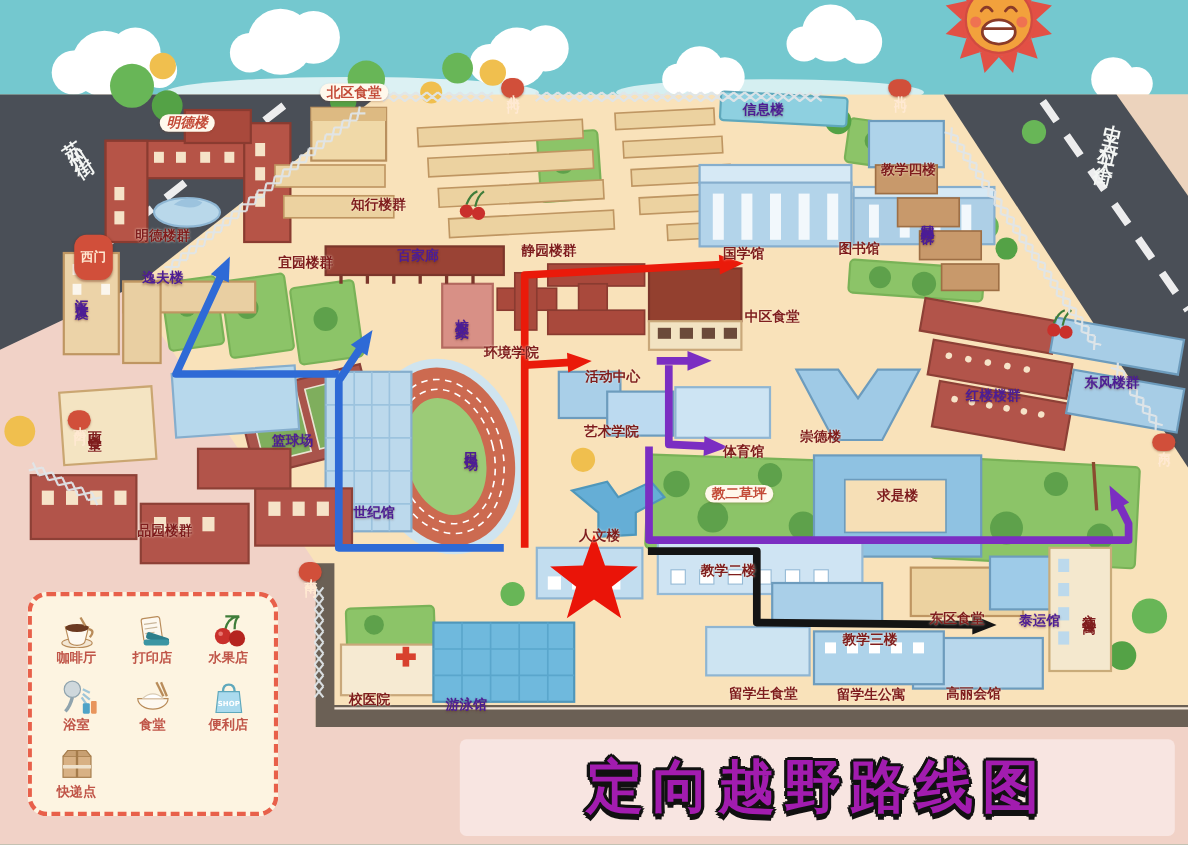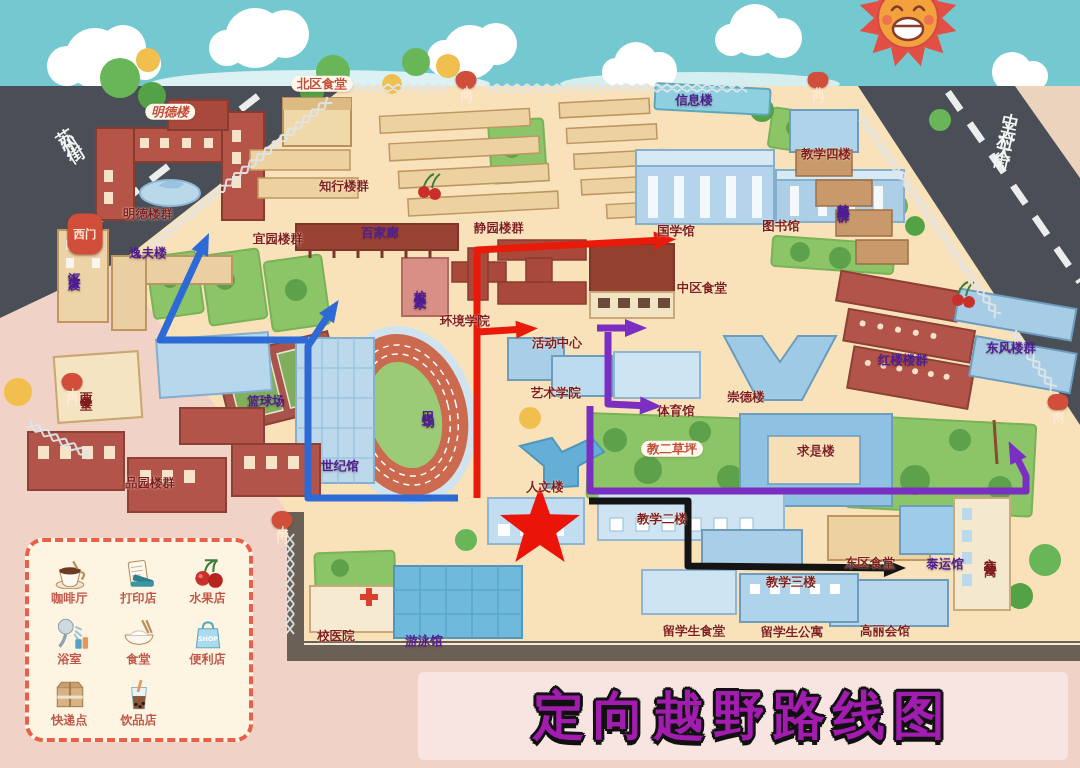--- a/index.html
+++ b/index.html
@@ -547,30 +547,19 @@
       </div>
       <div class="legend-item">
         <svg width="36" height="32" viewBox="0 0 34 30">
           <rect x="5" y="8" width="24" height="18" fill="#d8b184" stroke="#a57c4b"></rect>
           <path d="M5,8 l4,-5 h16 l4,5" fill="#c8a072" stroke="#a57c4b"></path>
           <line x1="17" y1="3" x2="17" y2="26" stroke="#a57c4b" stroke-width="2"></line>
           <line x1="5" y1="17" x2="29" y2="17" stroke="#efe2cc" stroke-width="3"></line>
         </svg>
         <span class="ll">快递点</span>
       </div>
-      <div class="legend-item">
-        <svg width="36" height="32" viewBox="0 0 34 30">
-          <path d="M10,8 h14 l-2,20 h-10 Z" fill="#e9f4f8" stroke="#8fb5c9"></path>
-          <path d="M11,16 h12 l-1,12 h-10 Z" fill="#8a5a3b"></path>
-          <circle cx="14" cy="24" r="1.6" fill="#2e1b10"></circle>
-          <circle cx="18" cy="26" r="1.6" fill="#2e1b10"></circle>
-          <circle cx="21" cy="23" r="1.6" fill="#2e1b10"></circle>
-          <line x1="19" y1="1" x2="16" y2="12" stroke="#e8955c" stroke-width="2.5"></line>
-        </svg>
-        <span class="ll">饮品店</span>
-      </div>
     </div>
 
 <div id="title-plaque">
   <span id="map-title">定向越野路线图</span>
 </div>
 
 </div>
 
 </body></html>

